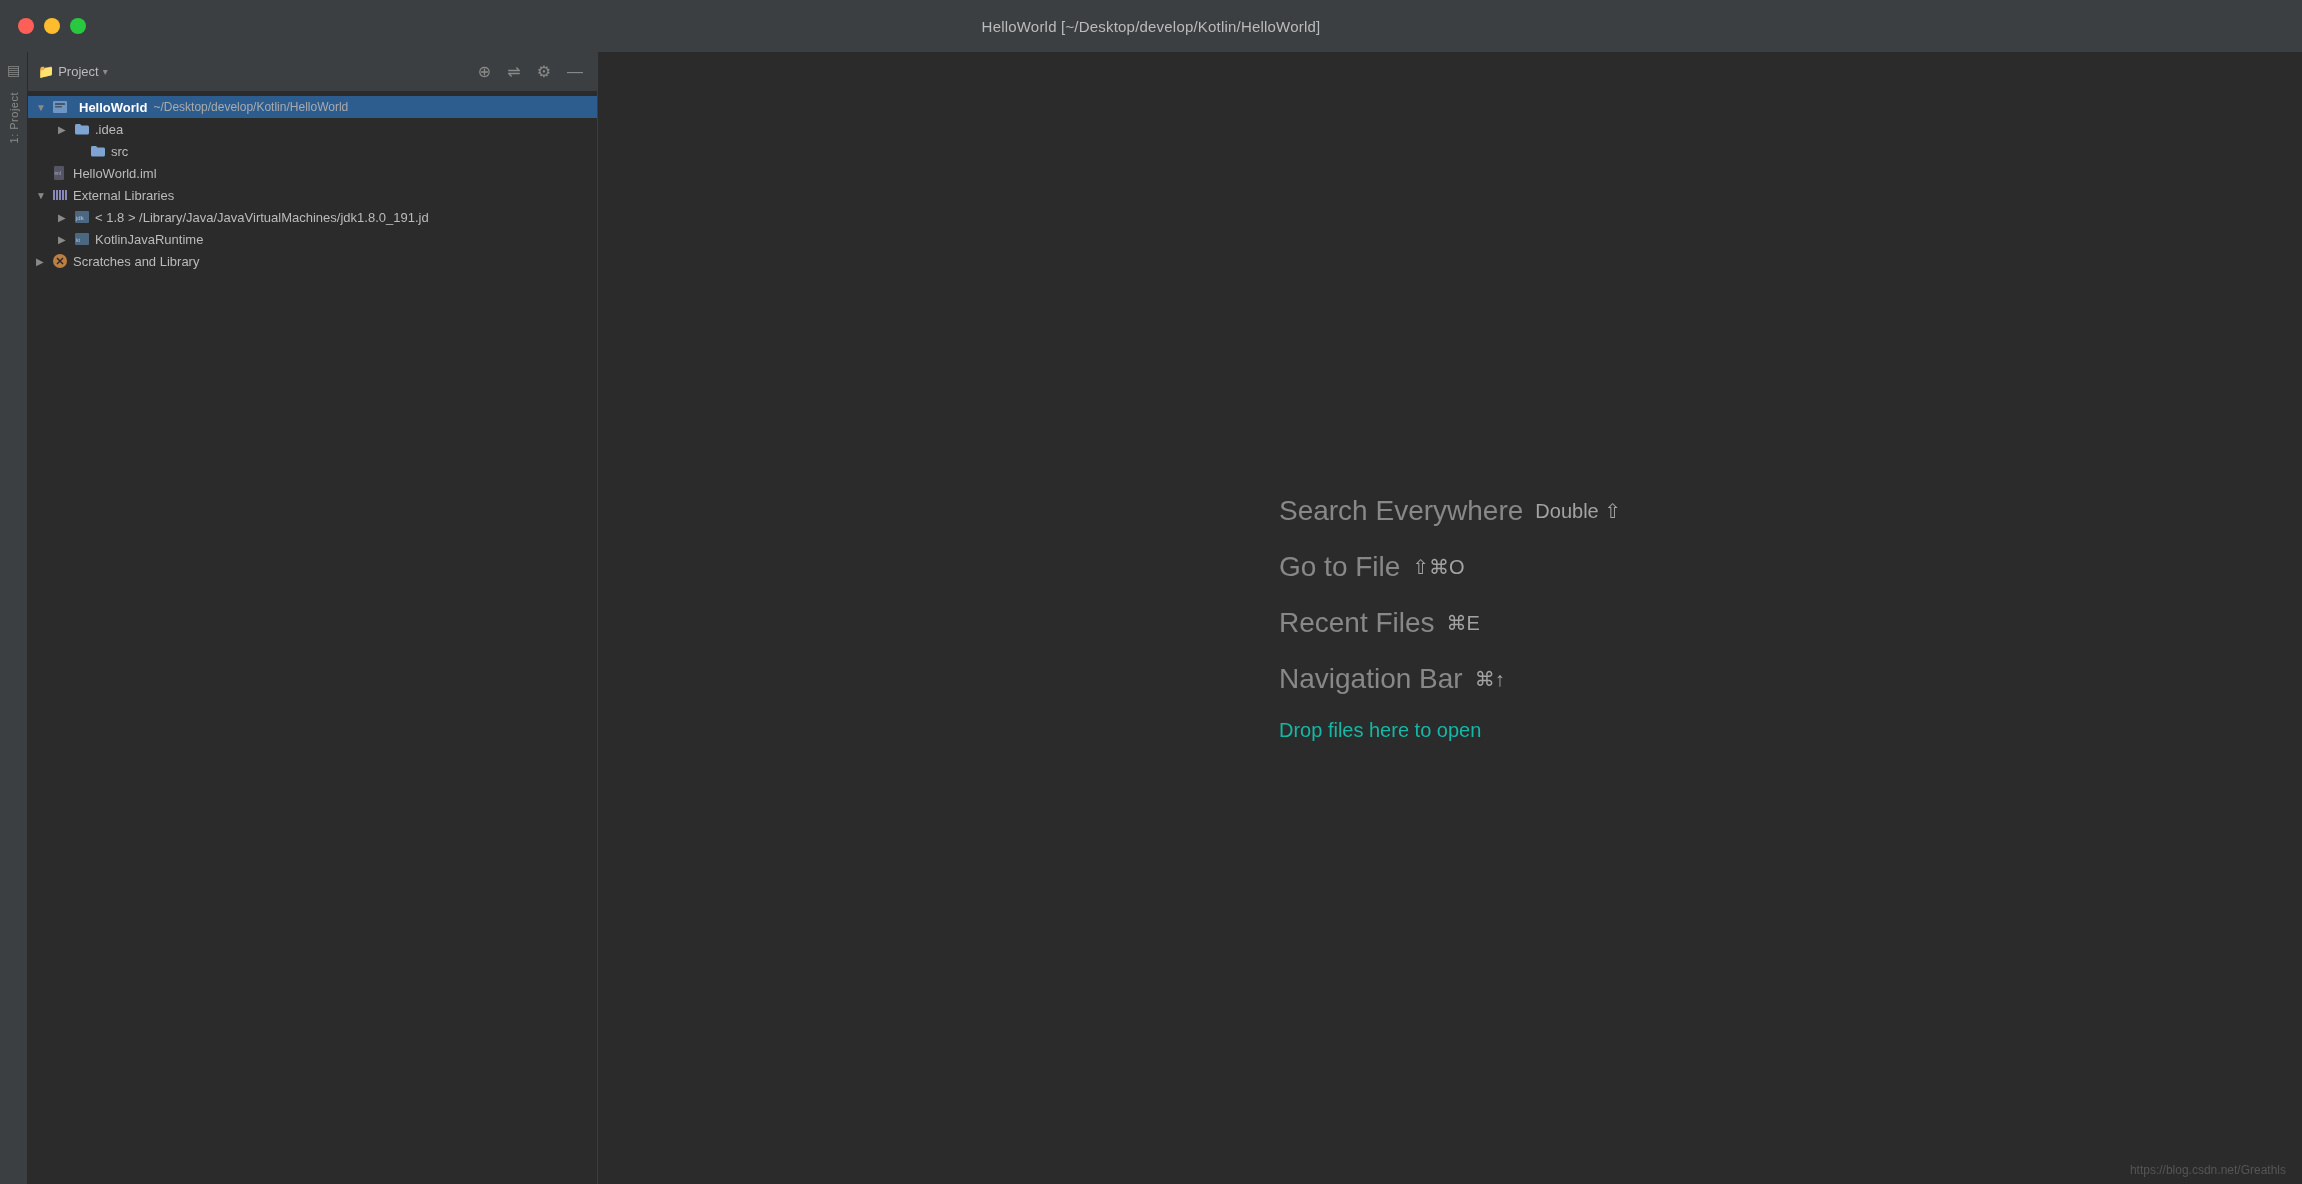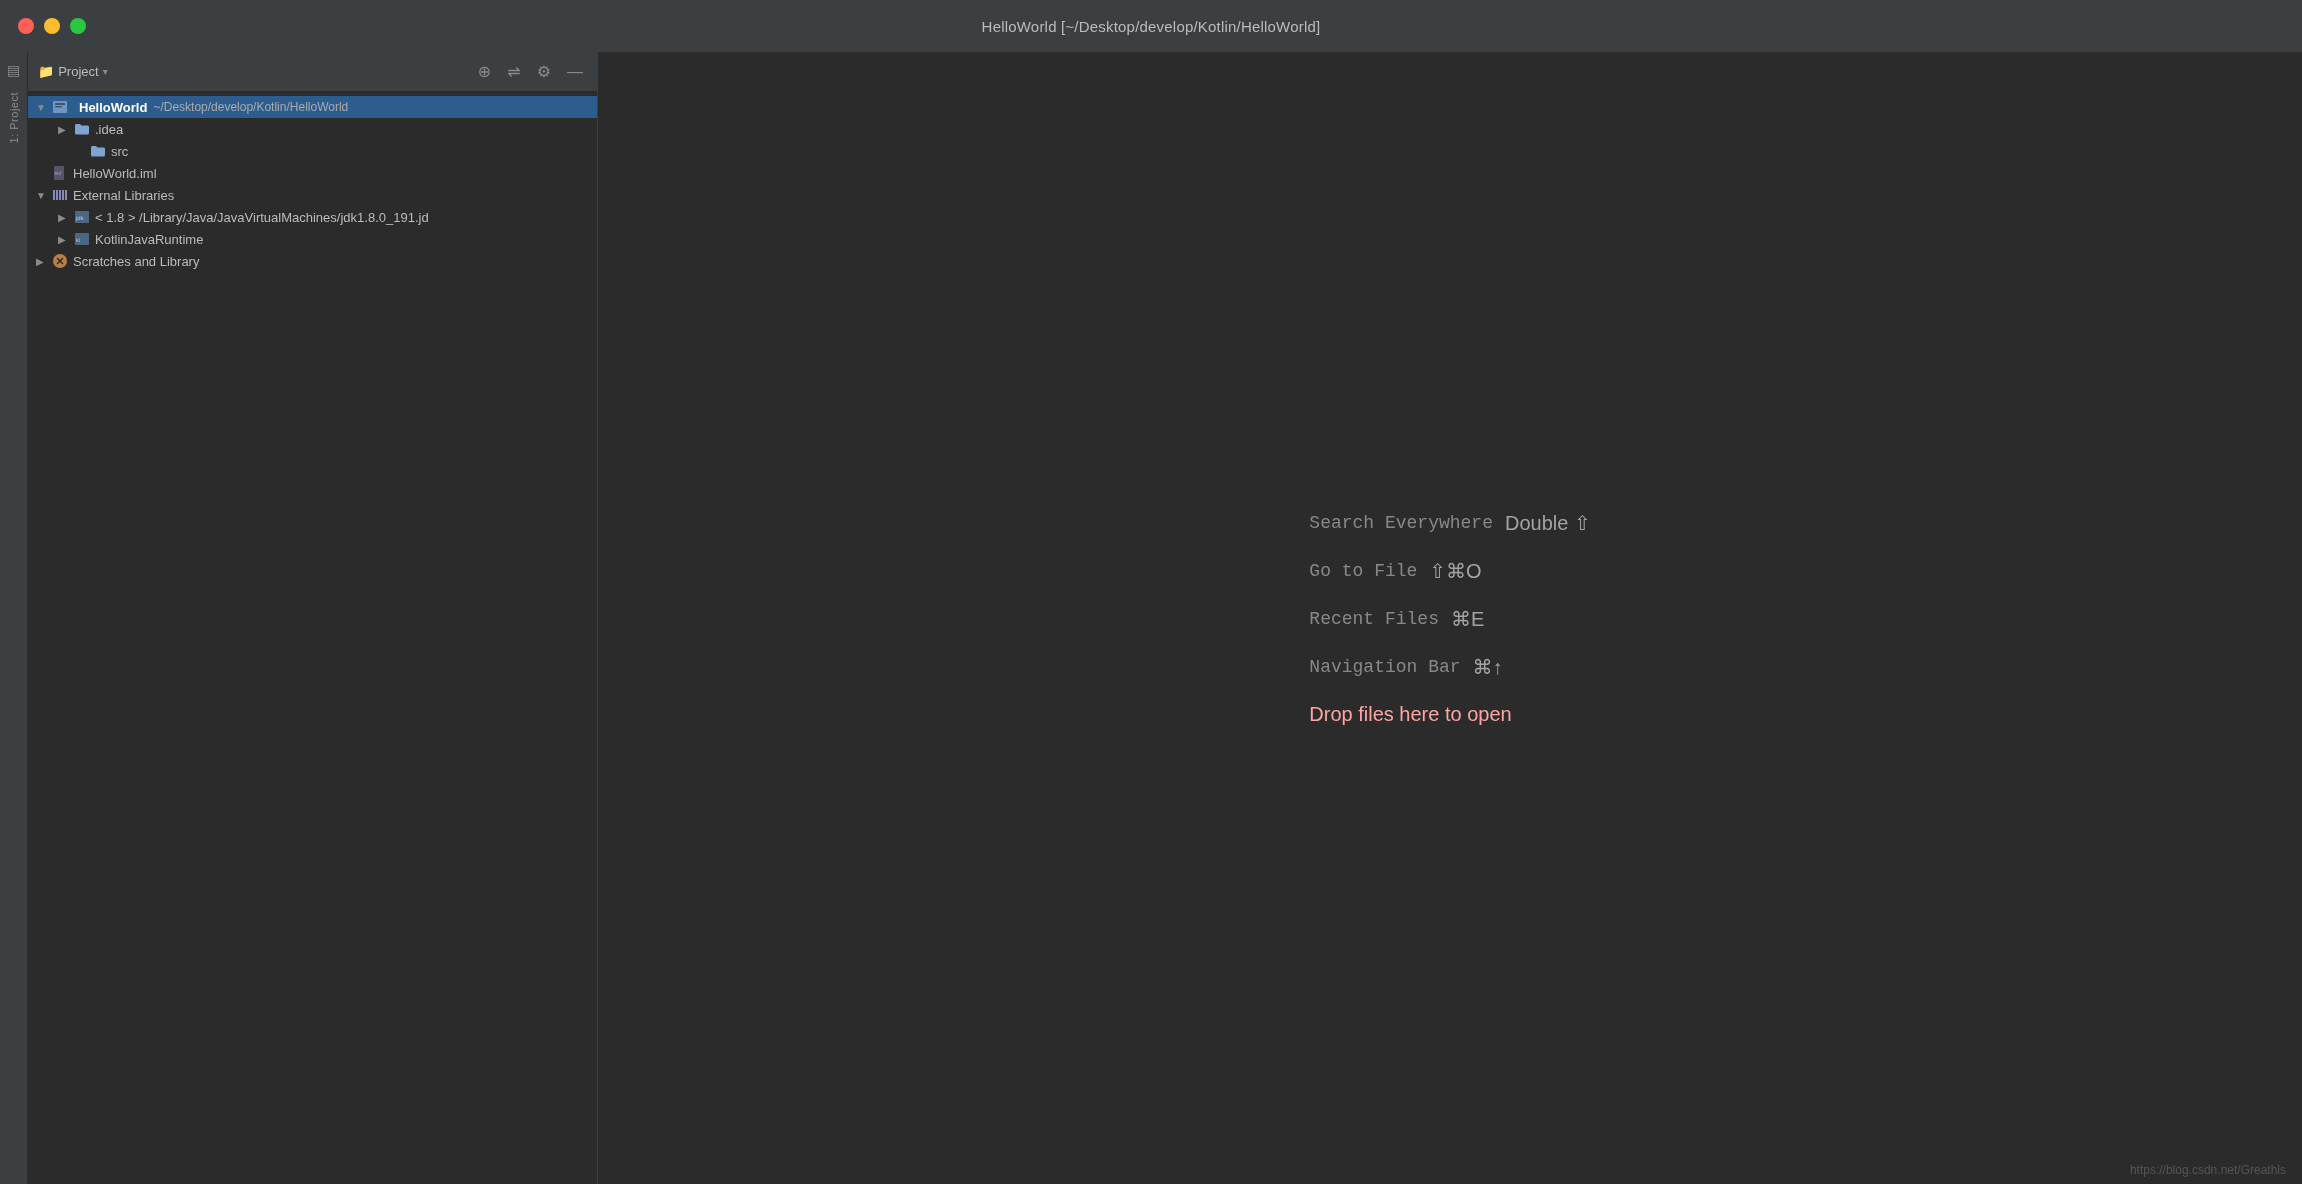--- a/index.html
+++ b/index.html
@@ -182,33 +182,32 @@
     }
 
     .shortcut-row {
       display: flex;
       align-items: center;
       gap: 12px;
     }
 
     .shortcut-label {
       color: #888888;
-      font-size: 18px;
+      font-size: 28px;
       font-weight: 400;
-      font-family: Liberation Mono, monospace;
     }
 
     .shortcut-keys {
       color: #a3a3a3;
       font-size: 20px;
       font-weight: 400;
     }
 
     .drop-files-text {
-      color: #fca5a5;
+      color: #14b8a6;
       font-size: 20px;
       font-weight: 400;
     }
 
     
     .bottom-bar {
       position: absolute;
       bottom: 0;
       right: 0;
       padding: 6px 16px;

